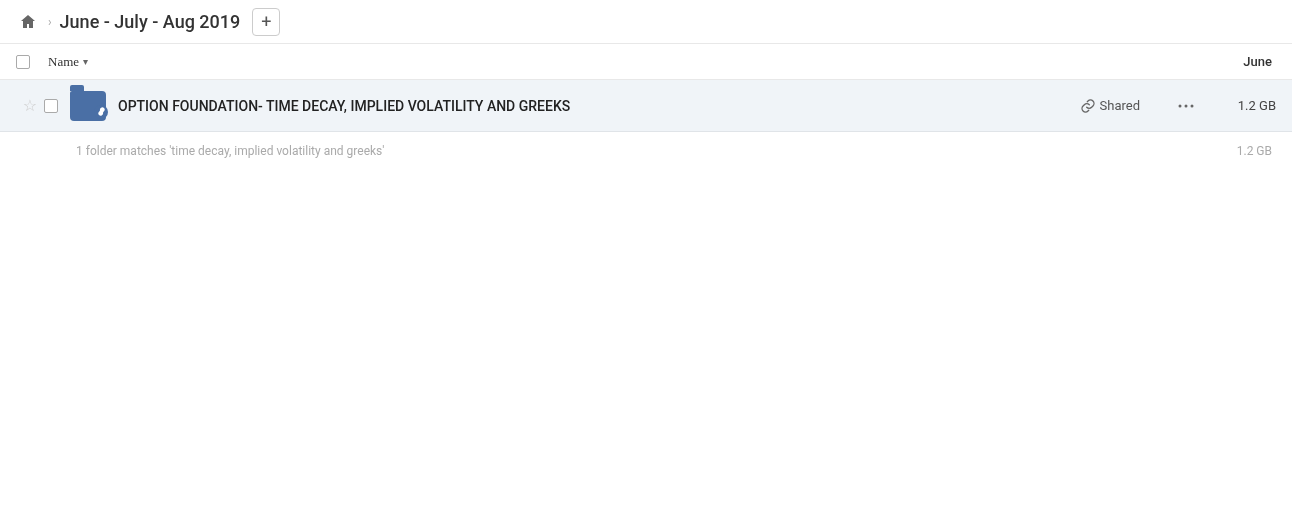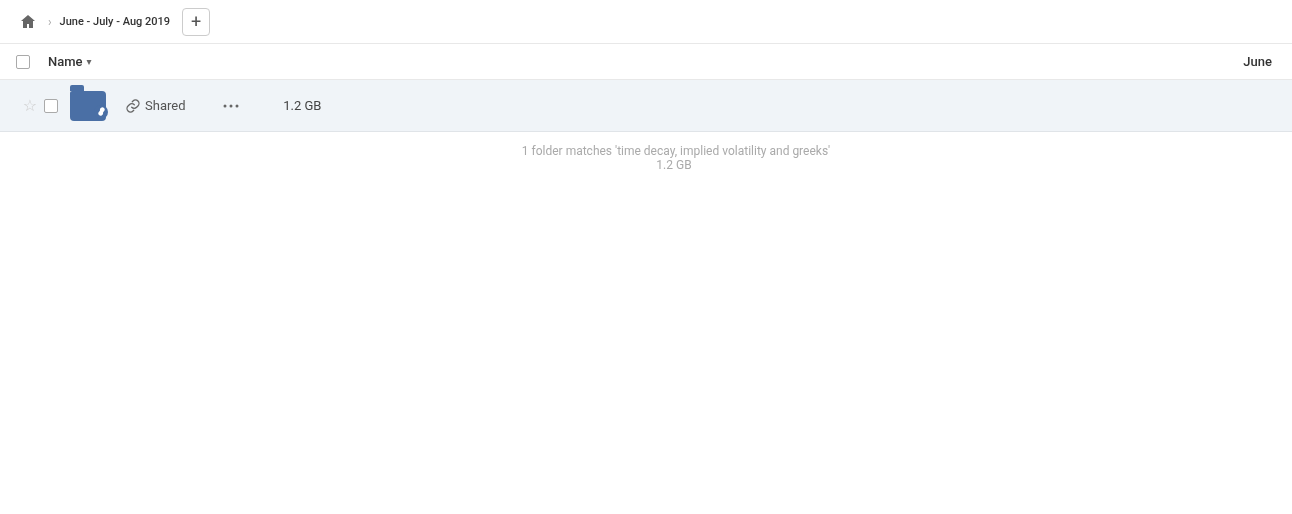--- a/index.html
+++ b/index.html
@@ -37,21 +37,21 @@
       font-size: 16px;
       cursor: pointer;
     }
 
     .breadcrumb-separator {
       color: #aaa;
       font-size: 12px;
     }
 
     .breadcrumb-label {
-      font-size: 11px;
+      font-size: 18px;
       color: #333;
       font-weight: 500;
     }
 
     .add-button {
       width: 28px;
       height: 28px;
       border: 1.5px solid #ccc;
       border-radius: 4px;
       background: #fff;
@@ -92,20 +92,21 @@
     }
 
     .name-header {
       display: flex;
       align-items: center;
       gap: 4px;
       color: #333;
       font-size: 13px;
       font-weight: 500;
       cursor: pointer;
+      font-family: Liberation Serif, serif;
     }
 
     .sort-arrow {
       font-size: 10px;
       color: #666;
     }
 
     .size-header {
       margin-left: auto;
       font-size: 13px;
@@ -212,21 +213,20 @@
       text-align: right;
     }
 
     .match-info {
       padding: 12px 16px 12px 76px;
       font-size: 12px;
       color: #aaa;
       display: flex;
       justify-content: space-between;
       align-items: center;
-      flex-direction: column;
     }
 
     .match-size {
       font-size: 12px;
       color: #aaa;
       padding-right: 4px;
     }
   </style>
 </head>
 <body>
@@ -265,20 +265,21 @@
       <div class="folder-icon"></div>
 
       <div style="position:absolute; bottom:2px; right:-2px; background:#4a6fa5; border-radius:50%; width:14px; height:14px; display:flex; align-items:center; justify-content:center;">
         <svg width="9" height="9" viewBox="0 0 10 10" fill="white">
           <path d="M3 5.5a2.5 2.5 0 0 0 3.5.4l1.5-1.5a2.5 2.5 0 0 0-3.5-3.5L3.4 2"></path>
           <path d="M7 4.5a2.5 2.5 0 0 0-3.5-.4L2 5.6a2.5 2.5 0 0 0 3.5 3.5l1.1-1.1"></path>
         </svg>
       </div>
     </div>
   </div>
+  <span class="file-name">OPTION FOUNDATION- TIME DECAY, IMPLIED VOLATILITY AND GREEKS</span>
   <div class="shared-badge">
     <svg width="14" height="14" viewBox="0 0 16 16" fill="#666">
       <path d="M6.5 9.5a4 4 0 0 0 5.66 0l1.5-1.5a4 4 0 0 0-5.66-5.66l-.84.84" stroke="#666" stroke-width="1.5" fill="none" stroke-linecap="round"></path>
       <path d="M9.5 6.5a4 4 0 0 0-5.66 0l-1.5 1.5a4 4 0 0 0 5.66 5.66l.84-.84" stroke="#666" stroke-width="1.5" fill="none" stroke-linecap="round"></path>
     </svg>
     <span>Shared</span>
   </div>
   <div class="more-btn">
     <svg width="16" height="4" viewBox="0 0 16 4" fill="#666">
       <circle cx="2" cy="2" r="1.5"></circle>

